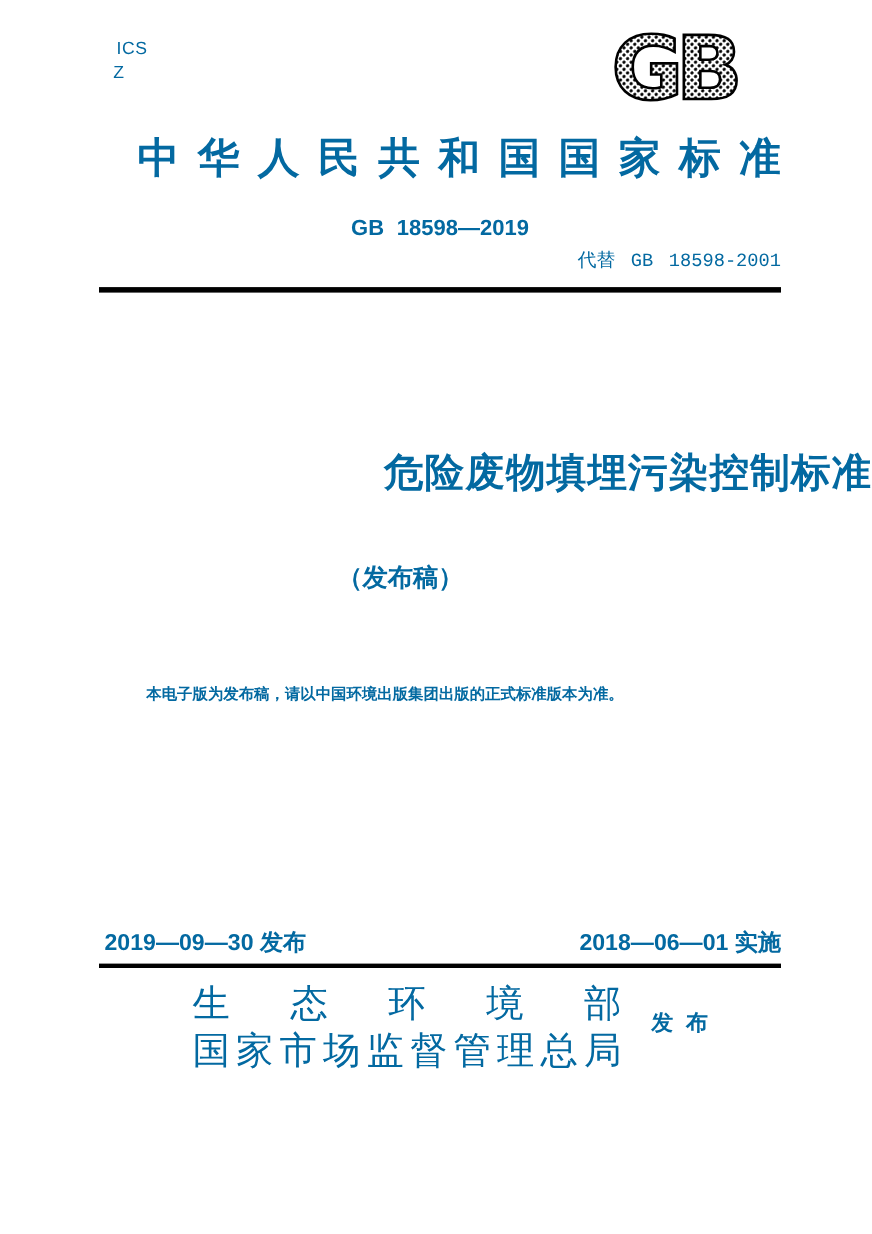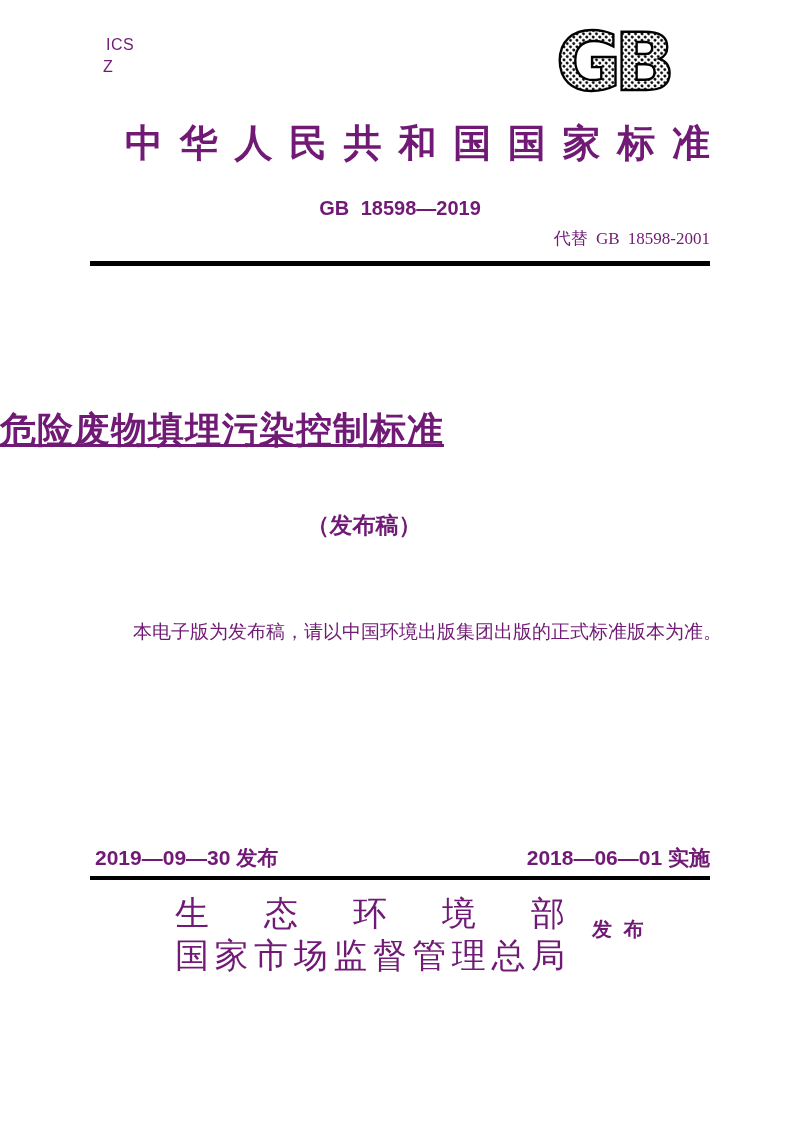--- a/index.html
+++ b/index.html
@@ -1,18 +1,18 @@
 <!DOCTYPE html>
 <html><head>
 <meta charset="utf-8">
 <style>
   html,body { margin:0; padding:0; background:#e8e8e8; }
   .page {
     position:relative; width:793px; height:1122px; margin:0 auto;
-    background:#ffffff; color:#701a75;
+    background:#ffffff; color:#0369a1;
     font-family:"Liberation Sans", sans-serif; overflow:hidden;
   }
   .abs { position:absolute; }
 
   
   .ics { left:103px; top:34px; font-size:16px; line-height:22px; font-weight:500; letter-spacing:0.5px; }
   .ics .l1 { padding-left:3px; }
 
   
   .logo { left:538px; top:24px; width:148px; height:76px; }
@@ -23,43 +23,43 @@
     font-family:"DejaVu Serif","Liberation Serif",serif;
     font-size:38px; font-weight:bold; line-height:46px;
   }
 
   .std-num {
     left:90px; top:194px; width:620px; text-align:center;
     font-size:20px; font-weight:bold; word-spacing:6px; line-height:28px;
   }
   .replaces {
     left:90px; top:228px; width:620px; text-align:right;
-    font-family:Liberation Serif, serif; font-size:17px; word-spacing:4px; line-height:22px;
+    font-family:Liberation Mono, monospace; font-size:17px; word-spacing:4px; line-height:22px;
   }
 
   .rule { left:90px; width:620px; background:#000; }
   .rule-top { top:261px; height:5px; }
   .rule-bottom { top:876px; height:4px; }
 
   .title-cn {
-    left:0; top:406px; width:793px; text-align:left;
-    font-size:36px; font-weight:bold; letter-spacing:1px; line-height:48px;text-decoration:underline;
+    left:0; top:406px; width:793px; text-align:right;
+    font-size:36px; font-weight:bold; letter-spacing:1px; line-height:48px;
   }
   .title-en {
     left:0; top:472px; width:793px; text-align:center;
     font-family:"Liberation Serif",serif; font-size:20px; line-height:30px;
   }
   .draft {
     left:0; top:509px; width:728px; text-align:center;
     font-size:23px; font-weight:bold; line-height:32px;
   }
   .notice {
     left:133px; top:616px; white-space:nowrap;
     font-family:"DejaVu Serif","Liberation Serif",serif;
-    font-size:19px; line-height:30px;
+    font-size:14px; line-height:30px;font-weight:bold;
   }
 
   .dates { left:90px; top:844px; width:620px; font-size:21px; font-weight:bold; line-height:28px; }
   .dates .issue { float:left; padding-left:5px; }
   .dates .impl  { float:right; }
 
   .issuer {
     left:175px; top:893px; width:390px;
     font-family:"DejaVu Serif","Liberation Serif",serif;
   }

